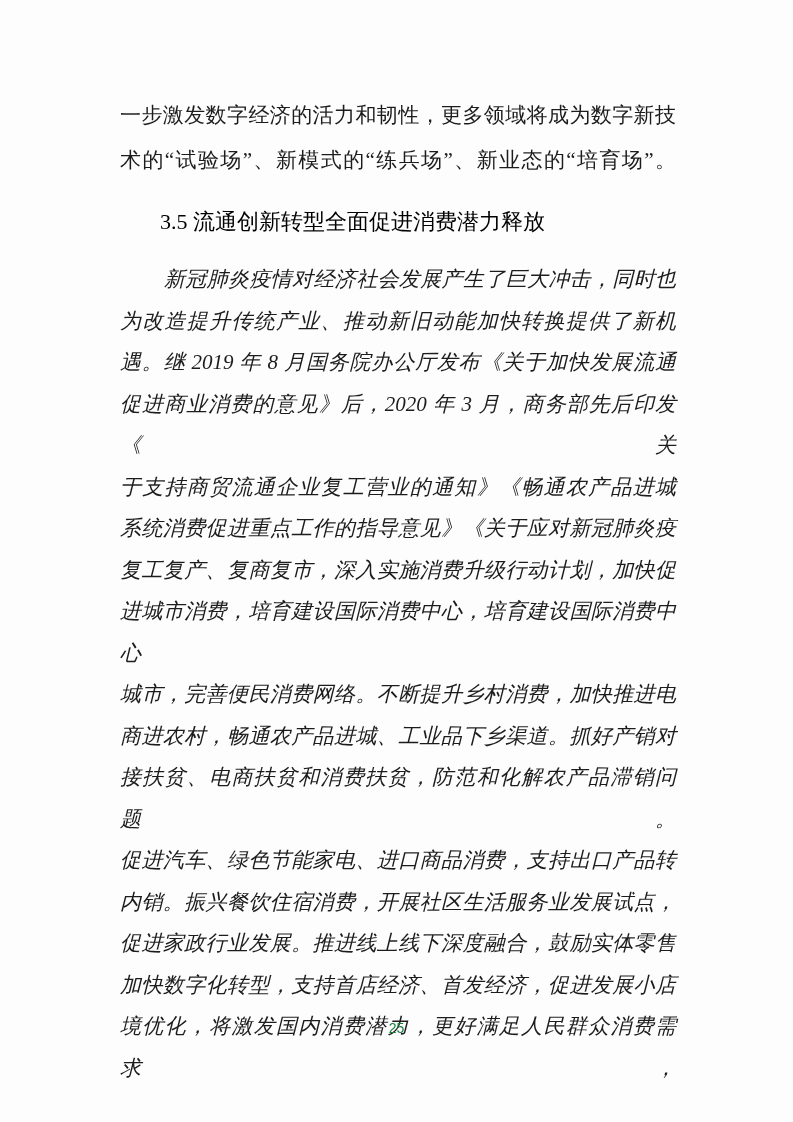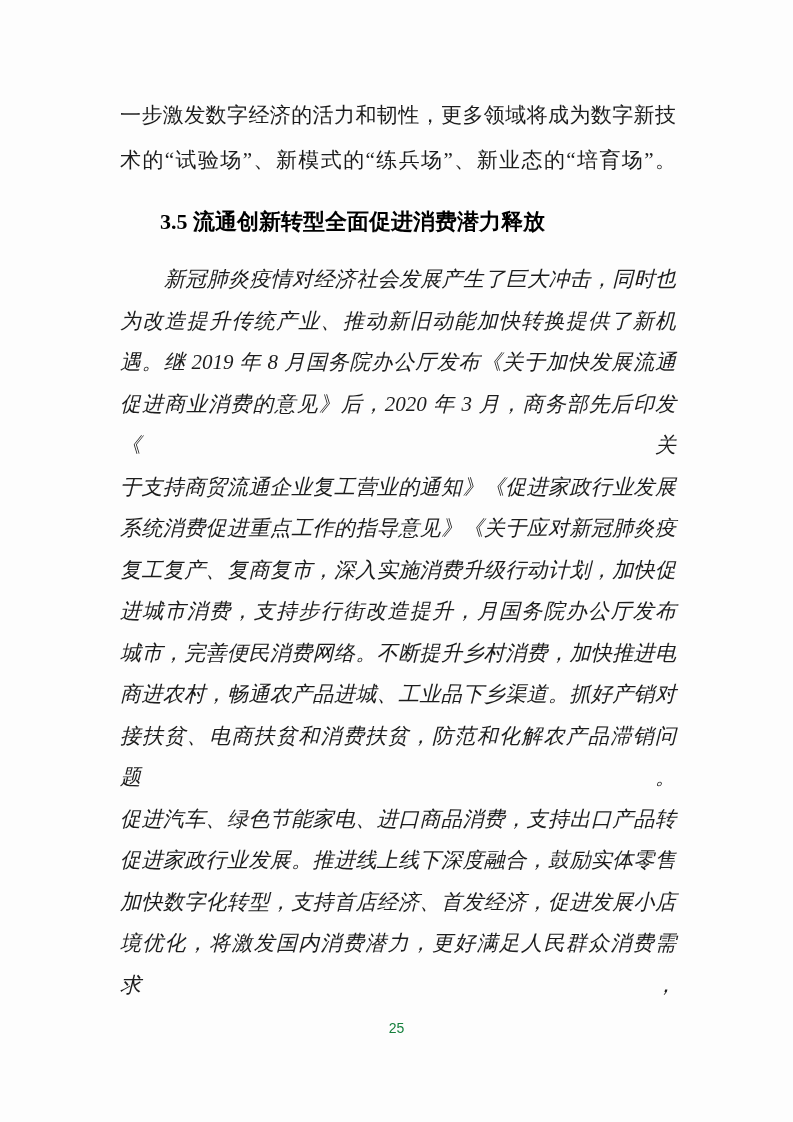--- a/index.html
+++ b/index.html
@@ -31,21 +31,21 @@
     white-space: normal;
   }
   .intro-paragraph {
     margin-top: 83px;
   }
   .section-heading {
     margin-top: 16px;
     padding-left: 40px;
     font-size: 22px;
     line-height: 46px;
-    font-weight: bold;
+    font-weight: normal;
     color: #000000;
     text-align: left;
   }
   .body-paragraph {
     margin-top: 14px;
   }
   .body-paragraph .text-line {
     line-height: 41.5px;
     font-style: italic;
   }
@@ -74,28 +74,29 @@
         <div class="text-line">术的“试验场”、新模式的“练兵场”、新业态的“培育场”。</div>
       </div>
 
     <div class="section-heading">3.5 流通创新转型全面促进消费潜力释放</div>
 
     <div class="body-paragraph">
         <div class="text-line">新冠肺炎疫情对经济社会发展产生了巨大冲击，同时也</div>
         <div class="text-line">为改造提升传统产业、推动新旧动能加快转换提供了新机</div>
         <div class="text-line">遇。继 2019 年 8 月国务院办公厅发布《关于加快发展流通</div>
         <div class="text-line">促进商业消费的意见》后，2020 年 3 月，商务部先后印发《关</div>
-        <div class="text-line">于支持商贸流通企业复工营业的通知》《促进家政行业发展</div>
+        <div class="text-line">于支持商贸流通企业复工营业的通知》《畅通农产品进城</div>
         <div class="text-line">系统消费促进重点工作的指导意见》《关于应对新冠肺炎疫</div>
         <div class="text-line">复工复产、复商复市，深入实施消费升级行动计划，加快促</div>
-        <div class="text-line">进城市消费，支持步行街改造提升，月国务院办公厅发布</div>
+        <div class="text-line">进城市消费，培育建设国际消费中心，培育建设国际消费中心</div>
         <div class="text-line">城市，完善便民消费网络。不断提升乡村消费，加快推进电</div>
         <div class="text-line">商进农村，畅通农产品进城、工业品下乡渠道。抓好产销对</div>
         <div class="text-line">接扶贫、电商扶贫和消费扶贫，防范和化解农产品滞销问题。</div>
         <div class="text-line">促进汽车、绿色节能家电、进口商品消费，支持出口产品转</div>
+        <div class="text-line">内销。振兴餐饮住宿消费，开展社区生活服务业发展试点，</div>
         <div class="text-line">促进家政行业发展。推进线上线下深度融合，鼓励实体零售</div>
         <div class="text-line">加快数字化转型，支持首店经济、首发经济，促进发展小店</div>
         <div class="text-line">境优化，将激发国内消费潜力，更好满足人民群众消费需求，</div>
       </div>
 
   </div>
 
   <div class="page-number">25</div>
 </div>
 

